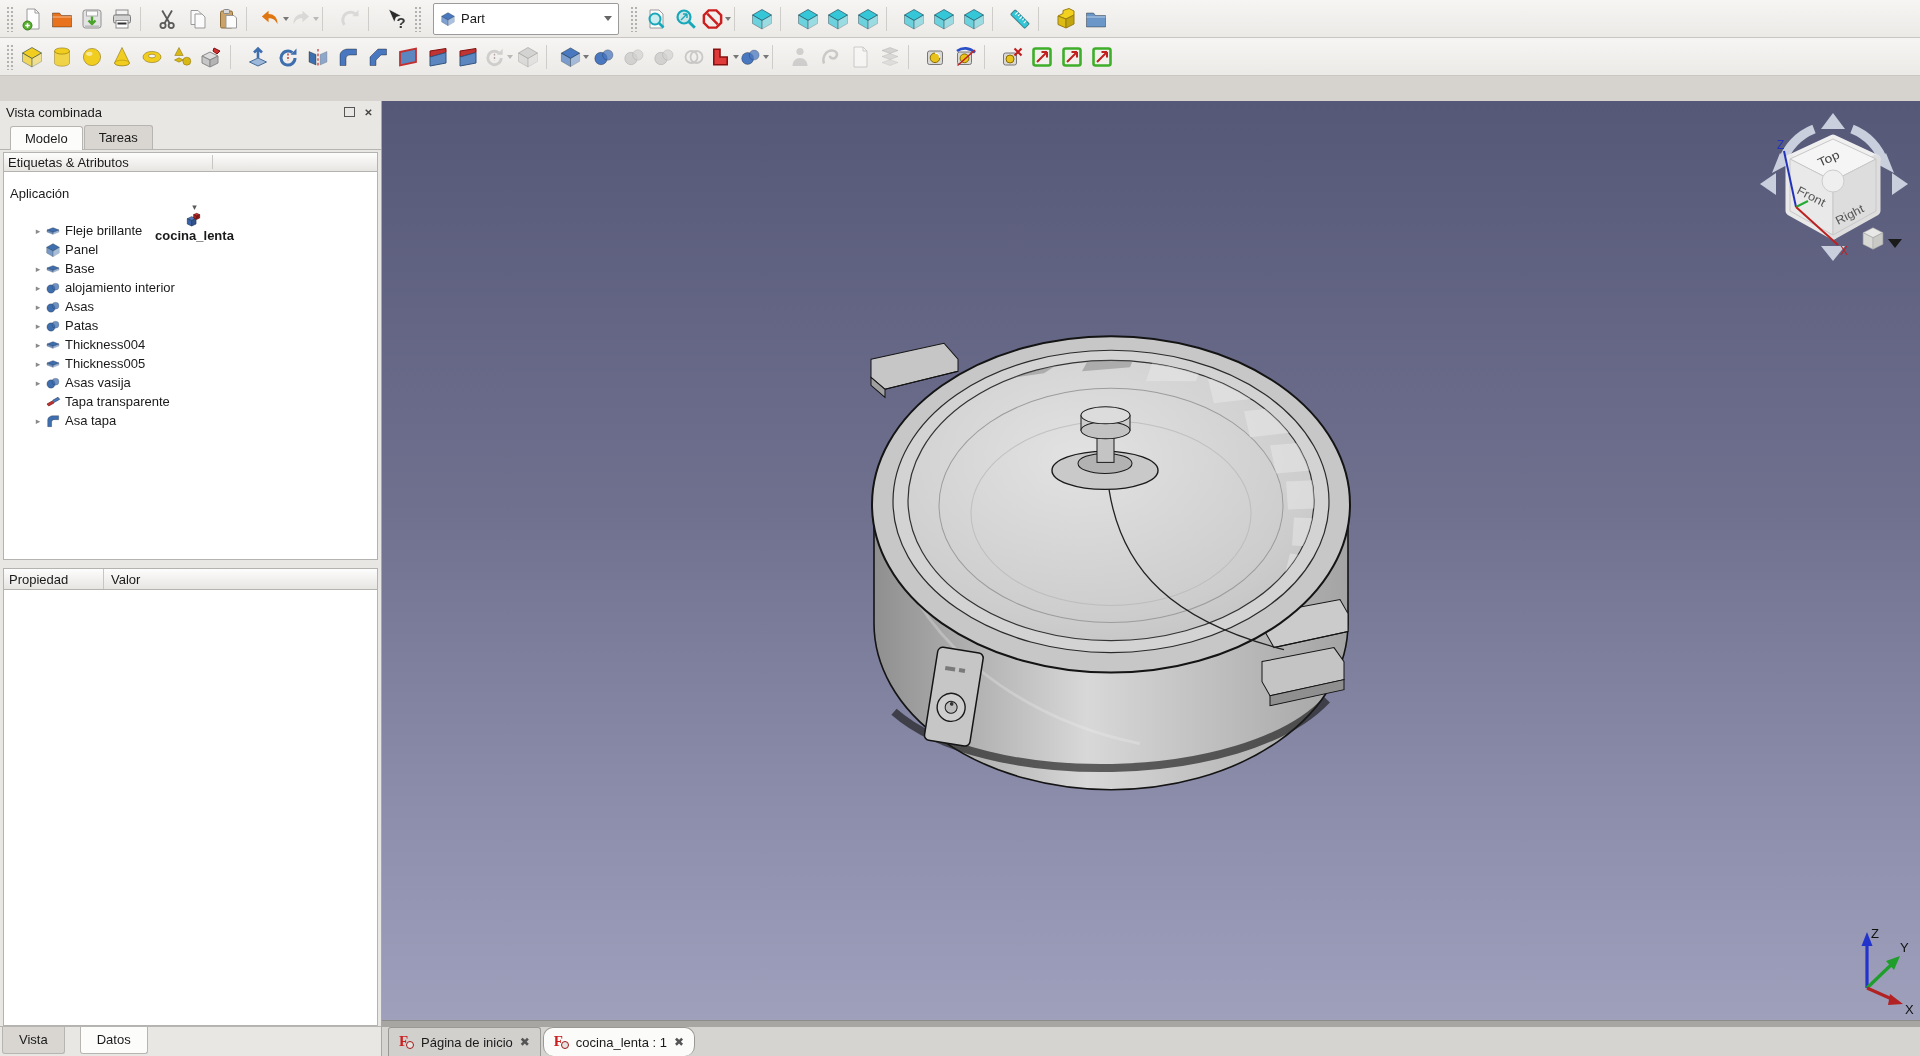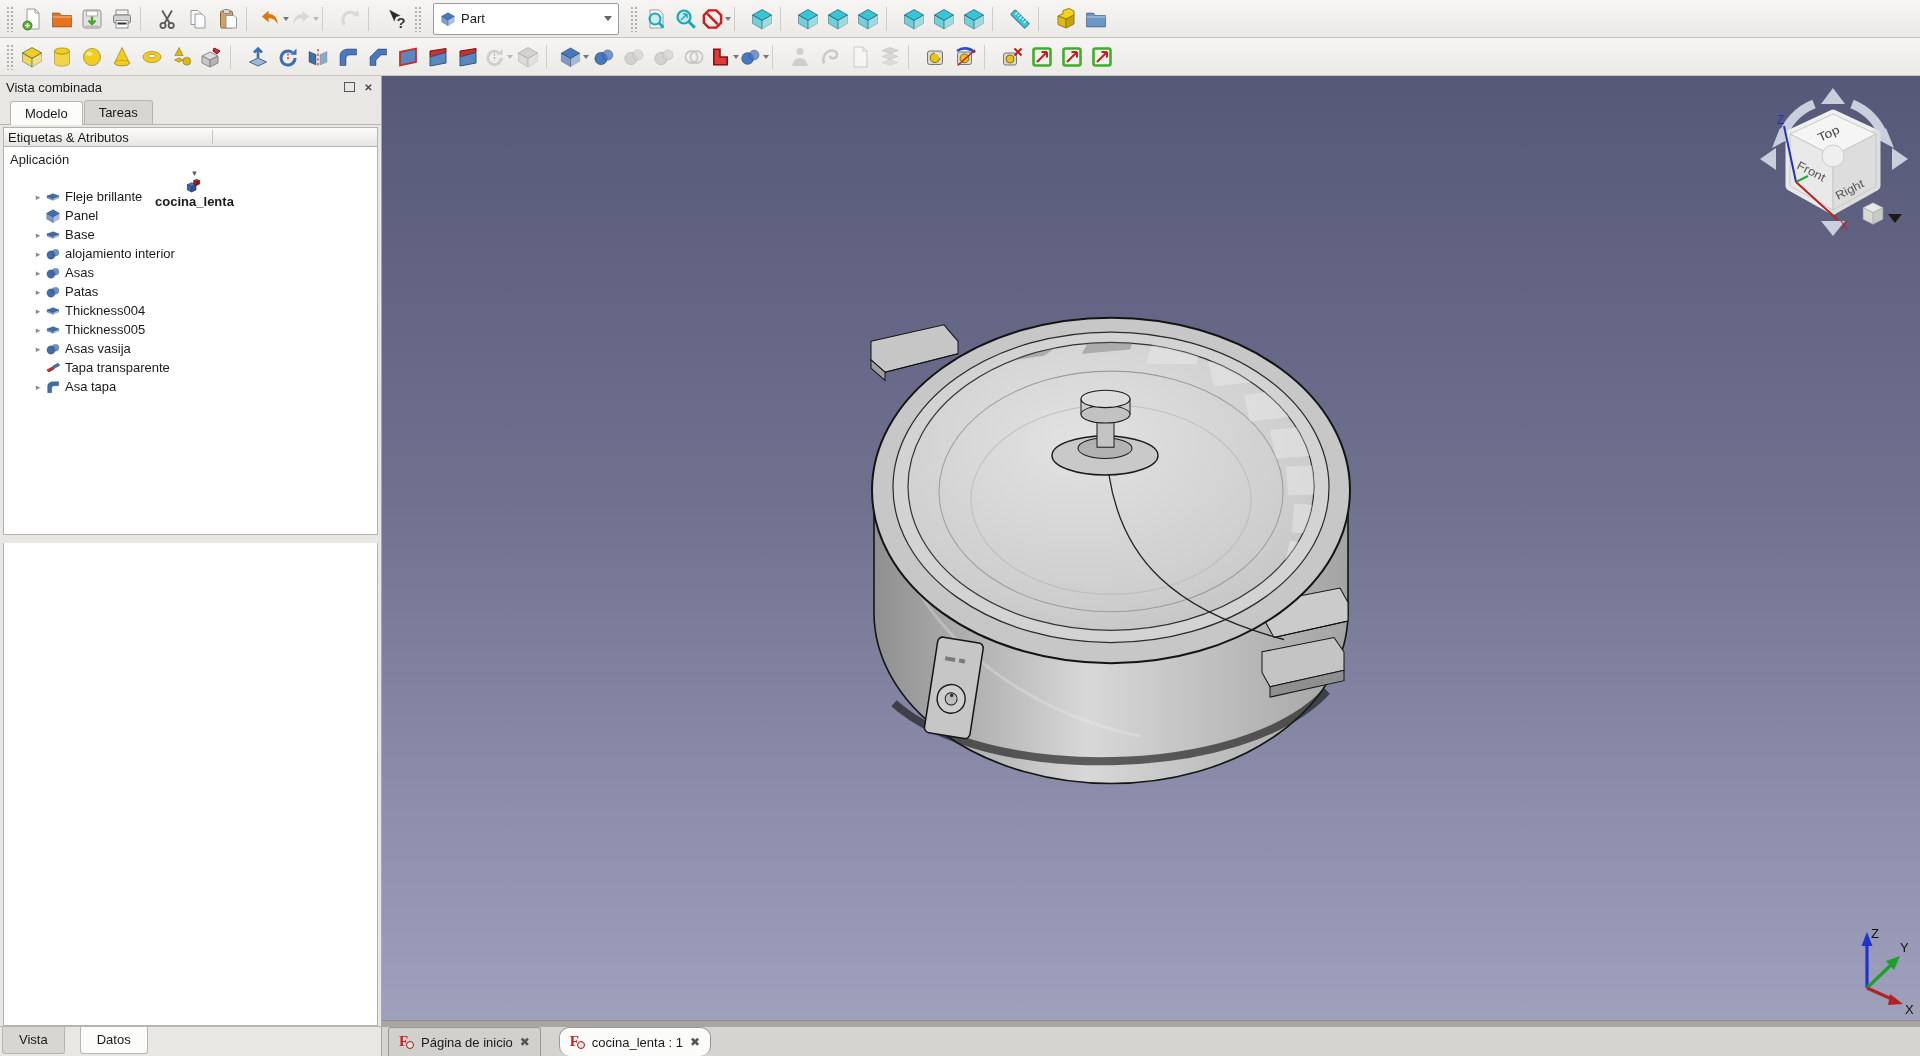--- a/index.html
+++ b/index.html
@@ -23,21 +23,21 @@
   .grip { width:8px; height:26px; margin:0 3px;
     background-image:radial-gradient(#b3b1ae 1px, transparent 1.3px); background-size:4px 4px; }
   .wbcombo { display:flex; align-items:center; gap:5px; width:186px; height:32px; margin:0 8px;
     background:#fff; border:1px solid #9b9b9b; border-radius:2px; padding:0 6px; }
   .wbcombo .ci { width:16px; height:16px; color:#4a78c0; }
   .wbcombo span.lbl { flex:1; }
   .combo-caret { width:0;height:0;border-left:4px solid transparent;border-right:4px solid transparent;
     border-top:5px solid #666; }
 
   
-  .main { flex:1; display:flex; min-height:0; }
+  .main { flex:1; display:flex; min-height:0;margin-top:25px; }
 
   
   .dock { flex:0 0 382px; display:flex; flex-direction:column; background:#e9e7e4;
     border-right:1px solid #a9a7a4; }
   .dock-title { flex:0 0 22px; display:flex; align-items:center; padding:0 6px; }
   .dock-title .t { flex:1; }
   .wctl { display:flex; gap:6px; align-items:center; }
   .wbtn { width:13px; height:13px; border:none; background:transparent; position:relative;
     display:flex; align-items:center; justify-content:center; font-size:10px; color:#444; }
   .wbtn.float::after { content:""; width:9px; height:8px; border:1px solid #555; }
@@ -46,21 +46,21 @@
     border-bottom:1px solid #b7b5b1; }
   .dtab { padding:4px 14px; border:1px solid #b7b5b1; border-bottom:none;
     border-radius:3px 3px 0 0; background:#d9d6d2; }
   .dtab.active { background:#fcfcfb; position:relative; top:1px; }
   .tree-header { flex:0 0 20px; display:flex; align-items:center; margin:2px 3px 0 3px;
     background:linear-gradient(#fdfdfd,#e7e5e2); border:1px solid #b5b3af; padding:0 4px;
     position:relative; }
   .tree-header::after { content:""; position:absolute; left:208px; top:2px; bottom:2px;
     border-left:1px solid #c8c6c2; }
   .tree-box { flex:0 0 388px; margin:0 3px; background:#fff; border:1px solid #b5b3af;
-    border-top:none; overflow:hidden; padding-top:3px; }
+    border-top:none; overflow:hidden; padding-top:12px; }
   .troot { height:18px; display:flex; align-items:center; padding-left:6px; }
   .titem { height:19px; display:flex; align-items:center; }
   .titem .tcaret { width:12px; text-align:center; color:#8a8a8a; font-size:9px; }
   .titem .tcaret.down { color:#5a5a5a; }
   .titem .tcaret.empty::before { content:""; }
   .titem .tcaret.right::before { content:"\25B8"; }
   .titem .tcaret.down::before { content:"\25BE"; }
   .titem svg.ti { width:16px; height:16px; margin:0 4px 0 1px; color:#3f6eae; flex:0 0 16px; }
   .titem.doc { padding-left:8px; font-weight:bold;flex-direction:column; }
   .titem.child { padding-left:28px; }
@@ -80,21 +80,21 @@
 
   
   .vcol { flex:1; display:flex; flex-direction:column; min-width:0; }
   .viewport { position:relative; flex:1; min-height:0;
     background:linear-gradient(#565878 0%, #70718f 45%, #8b8caa 75%, #9fa0bc 100%); }
   .scene { position:absolute; inset:0; width:100%; height:100%; }
   .navcube { position:absolute; top:-2px; right:2px; width:168px; height:172px; }
   .axiscorner { position:absolute; right:6px; bottom:4px; width:64px; height:92px; }
 
   
-  .doctabbar { flex:0 0 36px; display:flex; align-items:flex-end; gap:18px; padding:0 6px;
+  .doctabbar { flex:0 0 36px; display:flex; align-items:flex-end; gap:2px; padding:0 6px;
     background:linear-gradient(#a8a6a3 0px,#a8a6a3 6px,#d6d4d1 6px); border-top:1px solid #8f8d8a; }
   .doctab { display:flex; align-items:center; gap:7px; height:29px; padding:0 10px;
     border:1px solid #9a9894; border-bottom:none; border-radius:3px 3px 0 0; background:#d2d0cd; }
   .doctab.active { background:#fbfbfa;border-radius:10px; }
   .fcico { position:relative; width:15px; height:16px; }
   .fcico::before { content:"F"; position:absolute; left:0; top:-1px; color:#cc2020;
     font-weight:bold; font-size:15px; font-family:"Liberation Serif",serif; }
   .fcico::after { content:""; position:absolute; right:0px; bottom:1px; width:6px; height:6px;
     border:1.5px solid #a21818; border-radius:50%; background:#e6e4e1; }
   .closex { color:#555; font-weight:bold; font-size:12px; }
@@ -764,20 +764,24 @@
               <span class="tcaret right"></span>
               <svg class="ti" viewBox="0 0 24 24">
                 <use href="#sym-fillet"></use>
               </svg>
               <span>Asa tapa</span>
             </div>
           </div>
       </div>
       <div class="splitter"></div>
       <div class="prop-panel">
+        <div class="prop-head">
+          <span class="c1">Propiedad</span>
+          <span class="c2">Valor</span>
+        </div>
         <div class="prop-body"></div>
       </div>
       <div class="dock-bottom">
         <div class="btab">Vista</div>
         <div class="btab active">Datos</div>
       </div>
     </div>
 
     <div class="vcol">
       <div class="viewport">

